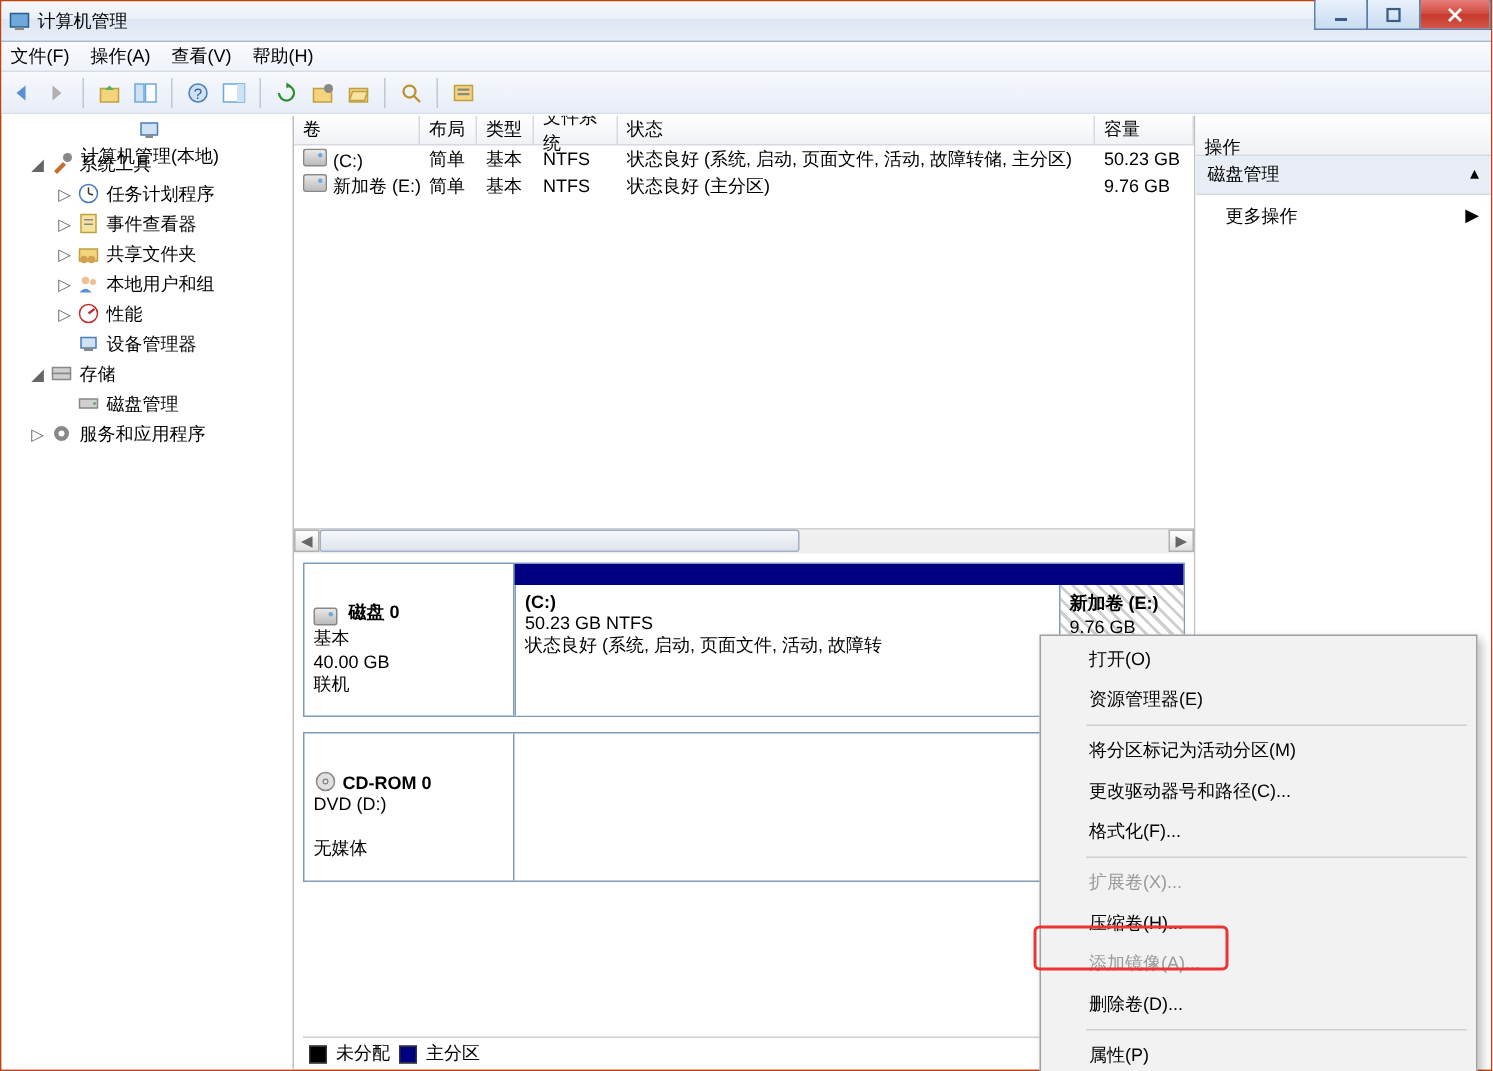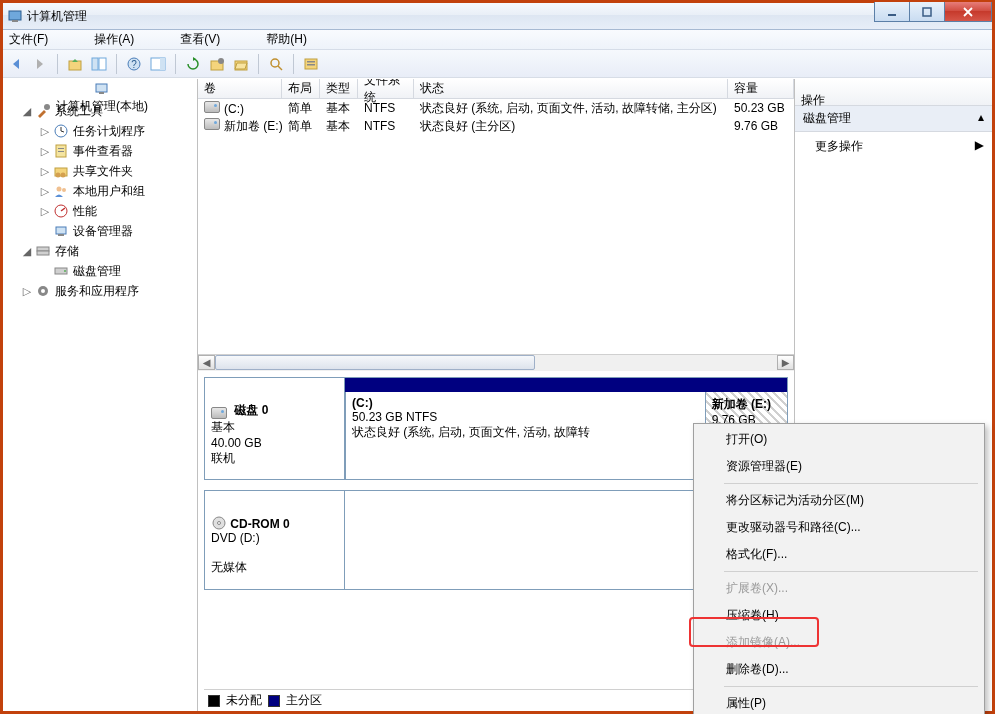--- a/index.html
+++ b/index.html
@@ -1,25 +1,25 @@
 <!DOCTYPE html>
 <html><head>
 <meta charset="utf-8">
 <style>
 * { box-sizing: border-box; margin: 0; padding: 0; font-family: "Microsoft YaHei", "SimSun", Arial, sans-serif; }
 html, body { width: 995px; height: 714px; overflow: hidden; background: #fff; }
-.window { width: 995px; height: 714px; display: flex; flex-direction: column; border: 3px solid #c2410c; }
+.window { width: 995px; height: 714px; display: flex; flex-direction: column; border: 1px solid #c2410c; }
 .titlebar { height: 27px; background: linear-gradient(to bottom, #f6f9fd 0%, #e9eff7 45%, #dde6f2 46%, #e7eef8 100%); display: flex; align-items: center; padding: 0 4px; border-bottom: 1px solid #a6b9d2; position: relative; }
 .titlebar .title-text { font-size: 12px; color: #000; margin-left: 4px; }
 .titlebar .app-icon { width: 16px; height: 16px; }
 .win-controls { position: absolute; right: 0; top: -1px; display: flex; }
 .win-btn { width: 36px; height: 20px; display: flex; align-items: center; justify-content: center; border: 1px solid #5b7fa7; border-top: none; margin-left: -1px; }
 .win-min, .win-max { background: linear-gradient(to bottom, #e8f1fb, #c9dcf1); }
 .win-close { width: 48px; background: linear-gradient(to bottom, #e77d7a, #d04b3e 49%, #c63a2c 50%, #d65548 100%); }
-.menubar { height: 20px; background: linear-gradient(to bottom, #f9fbfe, #eef3fa); display: flex; align-items: center; font-size: 12px; padding: 0 6px; border-bottom: 1px solid #d6dde8; gap: 32px; }
+.menubar { height: 20px; background: linear-gradient(to bottom, #f9fbfe, #eef3fa); display: flex; align-items: center; font-size: 12px; padding: 0 6px; border-bottom: 1px solid #d6dde8; }
 .menubar span { margin-right: 14px; cursor: default; }
 .toolbar { height: 28px; background: linear-gradient(to bottom, #f6f9fd, #e8edf7); border-bottom: 1px solid #d7dde6; display: flex; align-items: center; padding: 0 4px; gap: 6px; }
 .tb-icon { width: 18px; height: 18px; display: inline-flex; align-items: center; justify-content: center; }
 .tb-sep { width: 1px; height: 20px; background: #c0c8d4; margin: 0 2px; }
 .body { flex: 1; display: flex; border-top: 1px solid #fff; overflow: hidden; }
 .tree-pane { width: 195px; border-right: 1px solid #c0c0c0; background: #fff; padding: 2px 0; font-size: 12px; overflow: hidden; }
 .tree-item { display: flex; align-items: center; height: 20px; padding-left: 4px; white-space: nowrap; }
 .tree-item .exp { width: 12px; text-align: center; color: #666; font-size: 11px; cursor: default; }
 .tree-item .ticon { width: 16px; height: 16px; margin: 0 2px; display: inline-flex; align-items: center; justify-content: center; }
 .tree-item .lbl { padding: 1px 2px; }

